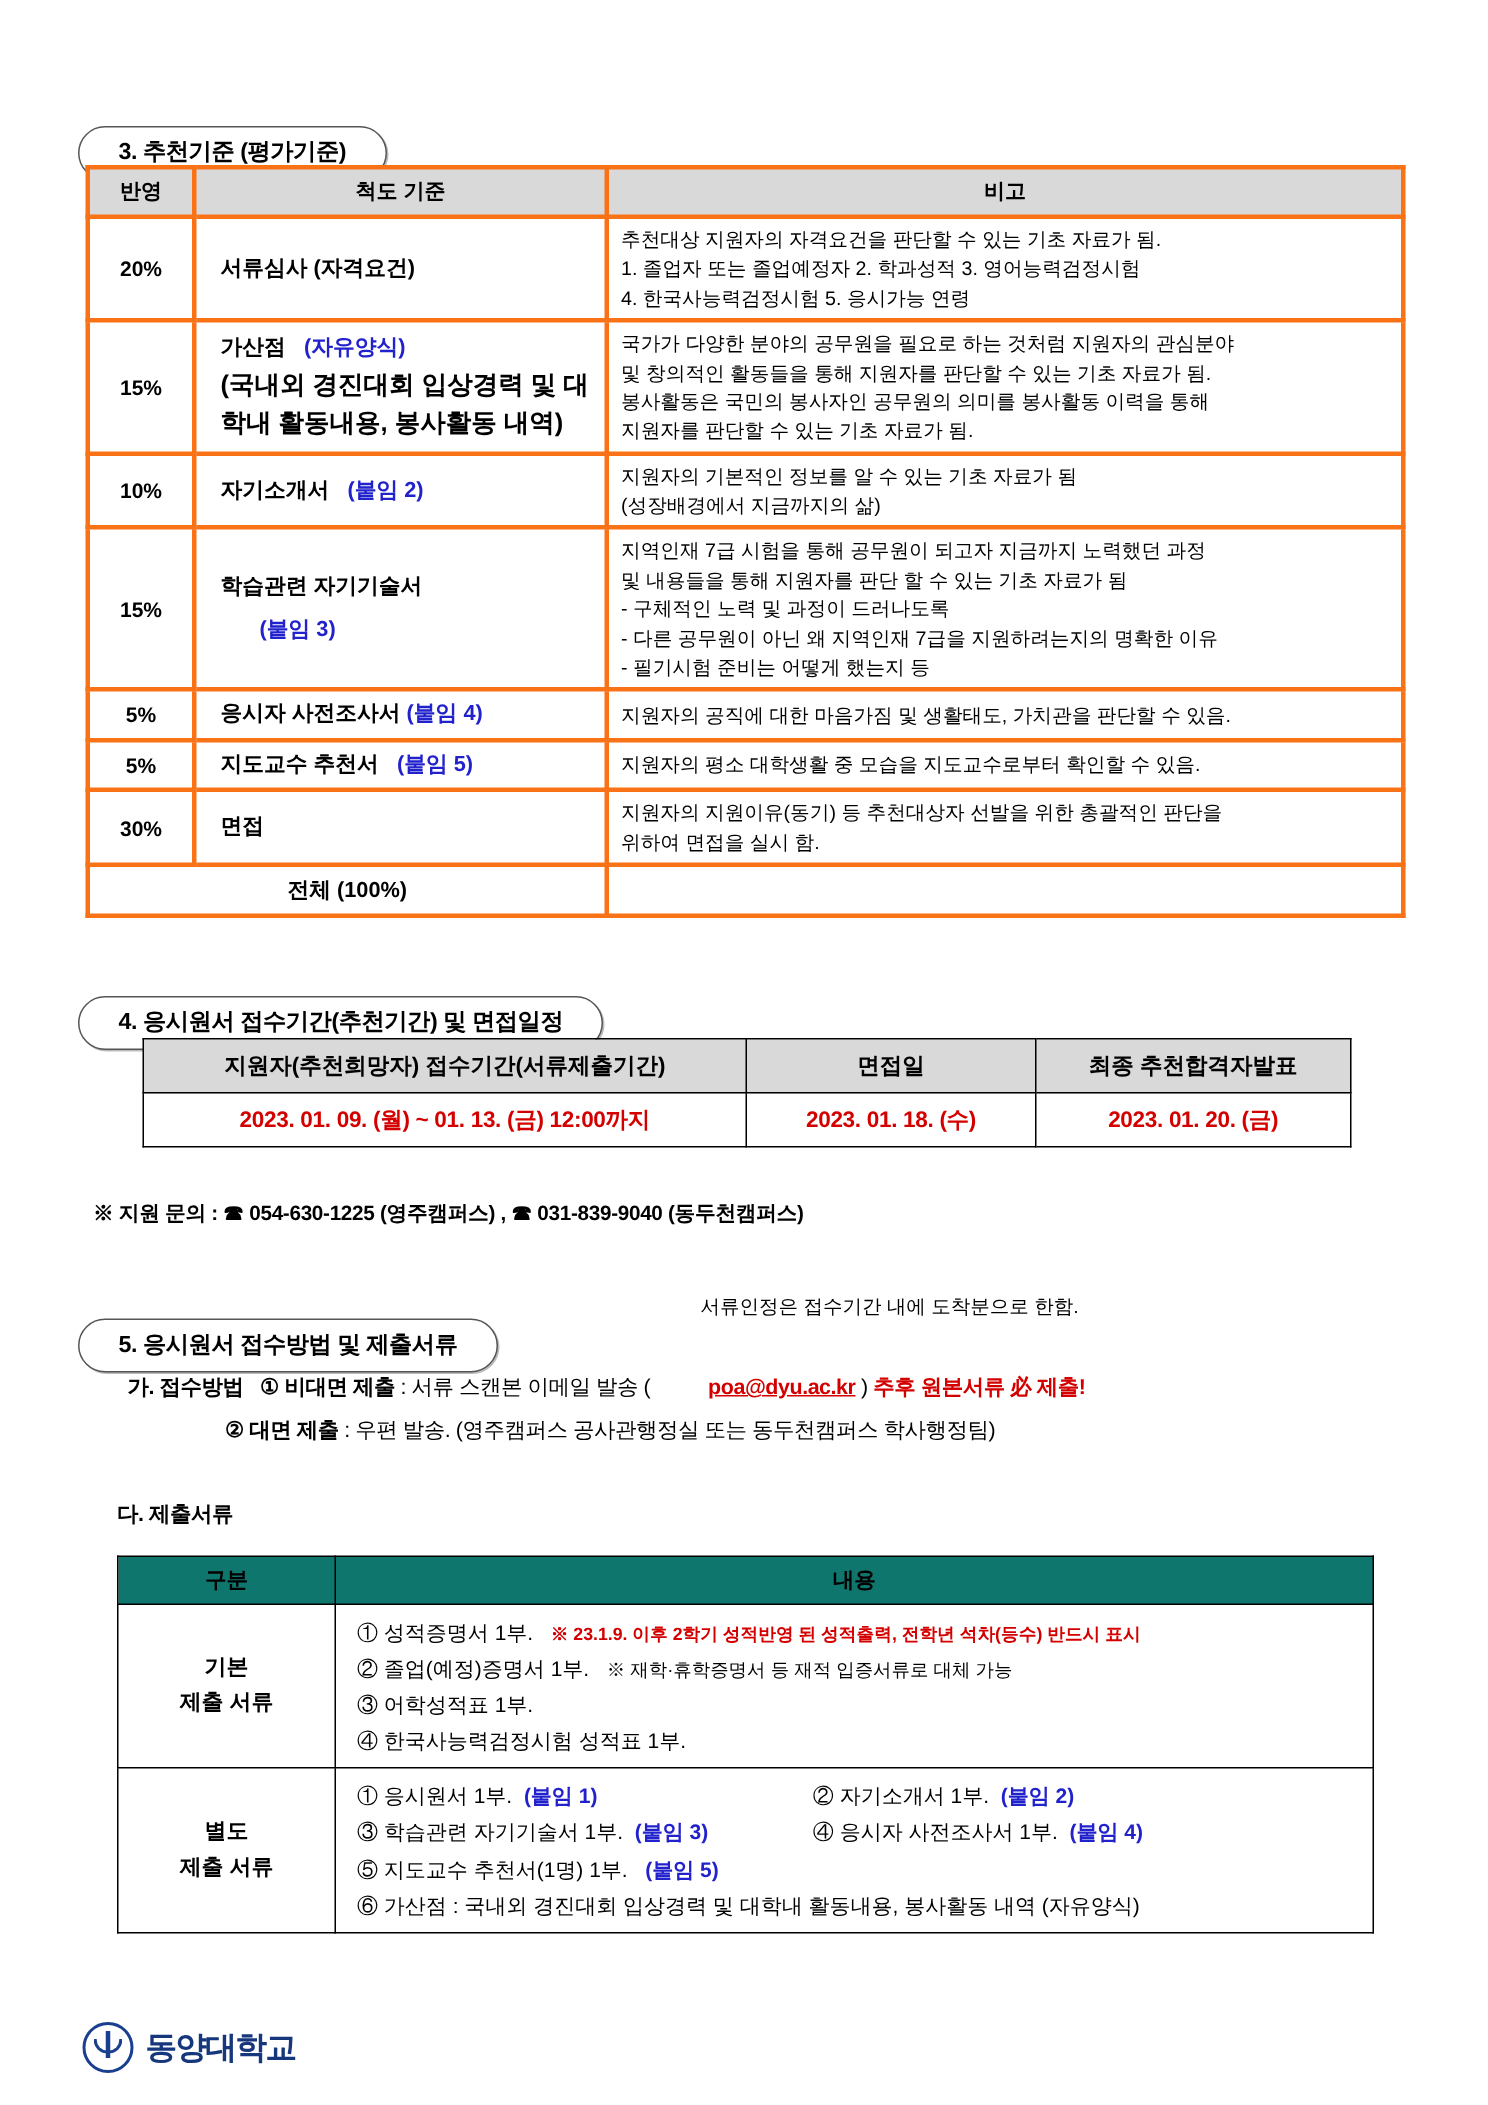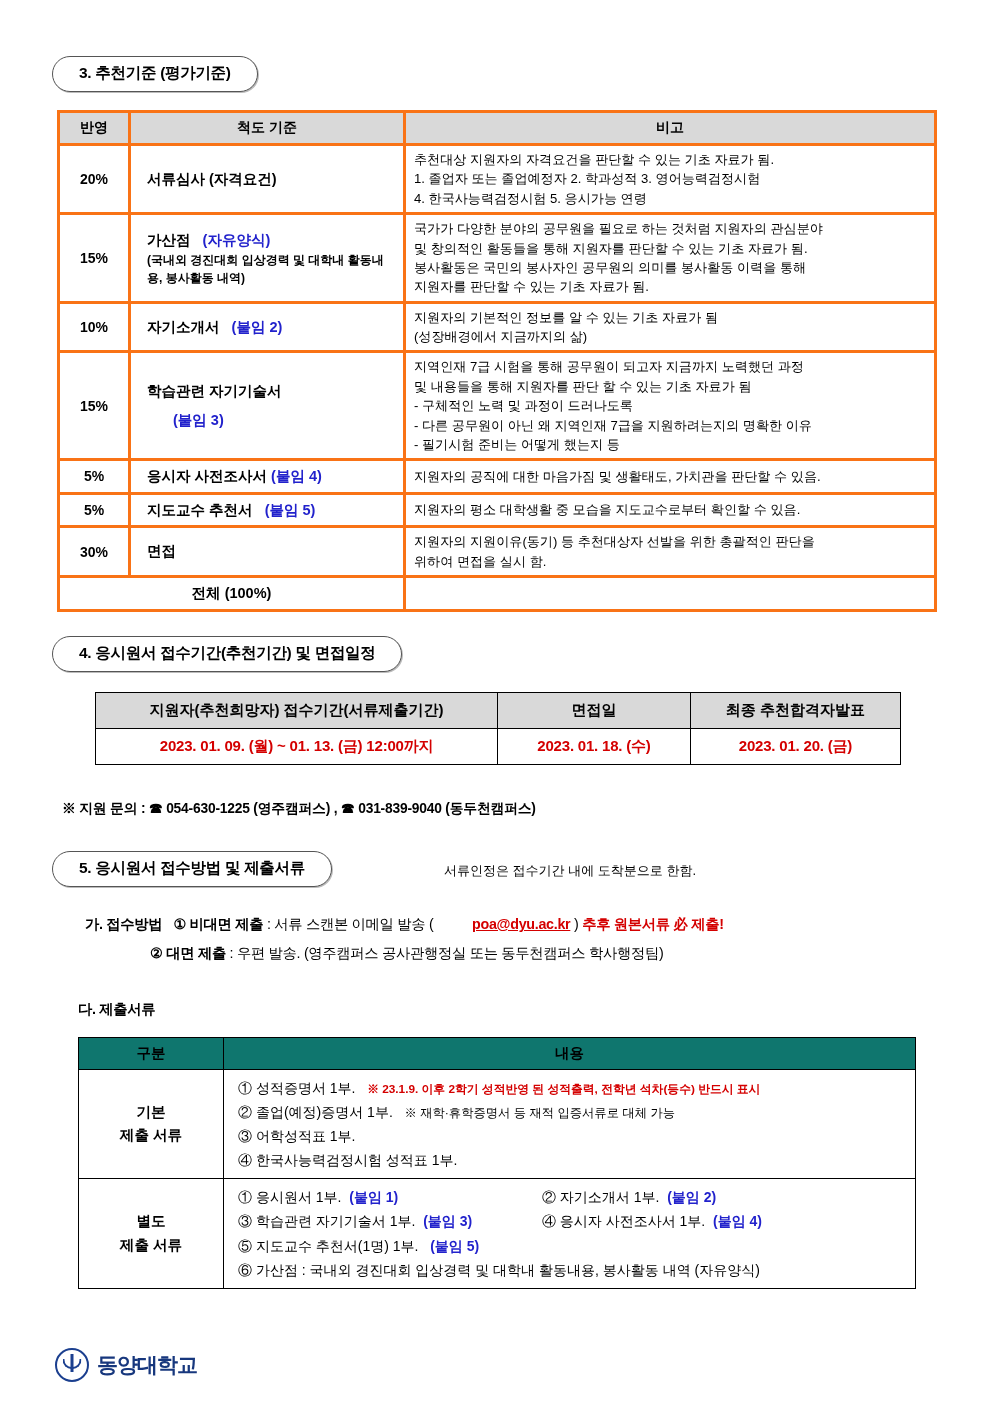--- a/index.html
+++ b/index.html
@@ -25,20 +25,21 @@
   .pill {
     display: inline-block;
     border: 1.6px solid #555;
     border-radius: 22px;
     padding: 6px 26px 7px 26px;
     font-size: 15.5px;
     font-weight: bold;
     letter-spacing: -0.3px;
     background: #fff;
     box-shadow: 1px 1px 0 #bbb;
+    margin-top: 28px;
   }
   .sec3 { position: absolute; left: 52px; top: 56px; }
   .sec4 { position: absolute; left: 52px; top: 636px; }
   .sec5 { position: absolute; left: 52px; top: 851px; }
 
   
   table {
     border-collapse: collapse;
   }
   .tbl-criteria {
@@ -72,21 +73,21 @@
     font-weight: bold;
     font-size: 14.5px;
     line-height: 1.55;
   }
   .c-note {
     font-size: 13.1px;
     line-height: 1.48;
     padding-left: 8px !important;
   }
   .sub {
-    font-size: 12px;
+    font-size: 17px;
     font-weight: bold;
     display: block;
     line-height: 1.5;
   }
   .blue { color: #2222cc; }
   .red  { color: #d40000; }
   .total-row td {
     text-align: center;
     font-weight: bold;
     font-size: 14.5px;
@@ -122,21 +123,21 @@
     position: absolute;
     left: 62px;
     top: 800px;
     font-size: 13.8px;
     font-weight: bold;
     letter-spacing: -0.2px;
   }
 
   .note-right {
     position: absolute;
-    left: 444px;
+    left: 467px;
     top: 862px;
     font-size: 13px;
   }
 
   
   .ln {
     position: absolute;
     font-size: 14.3px;
     letter-spacing: -0.3px;
     white-space: nowrap;

